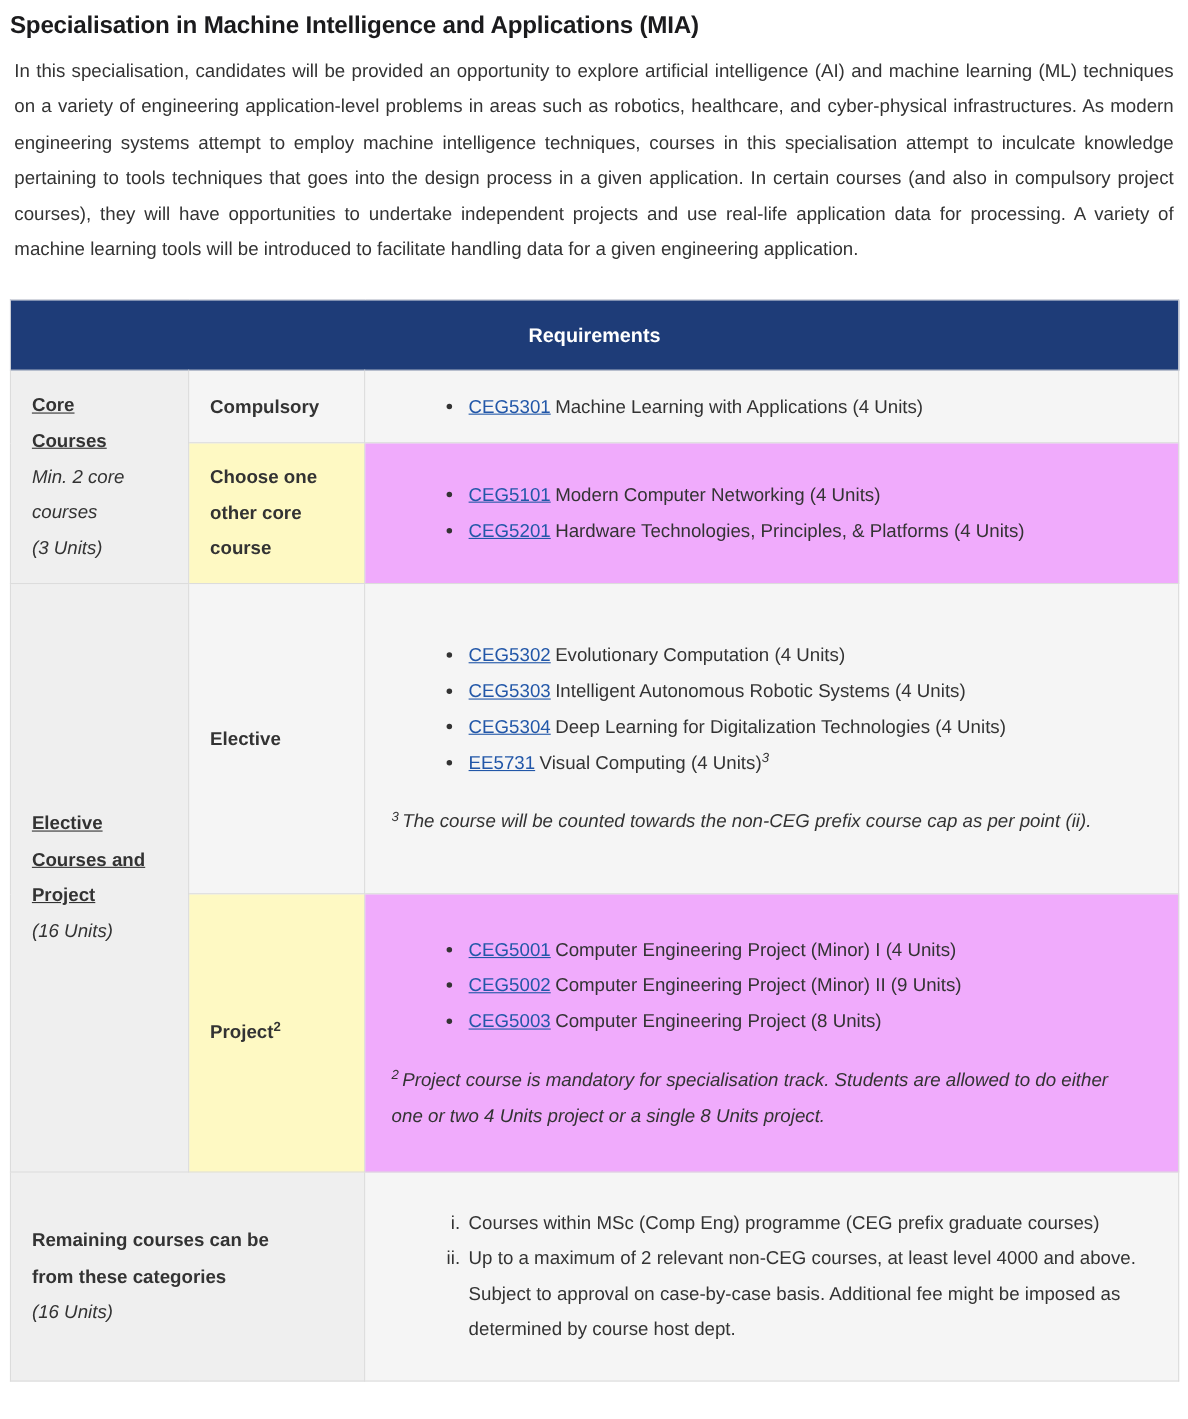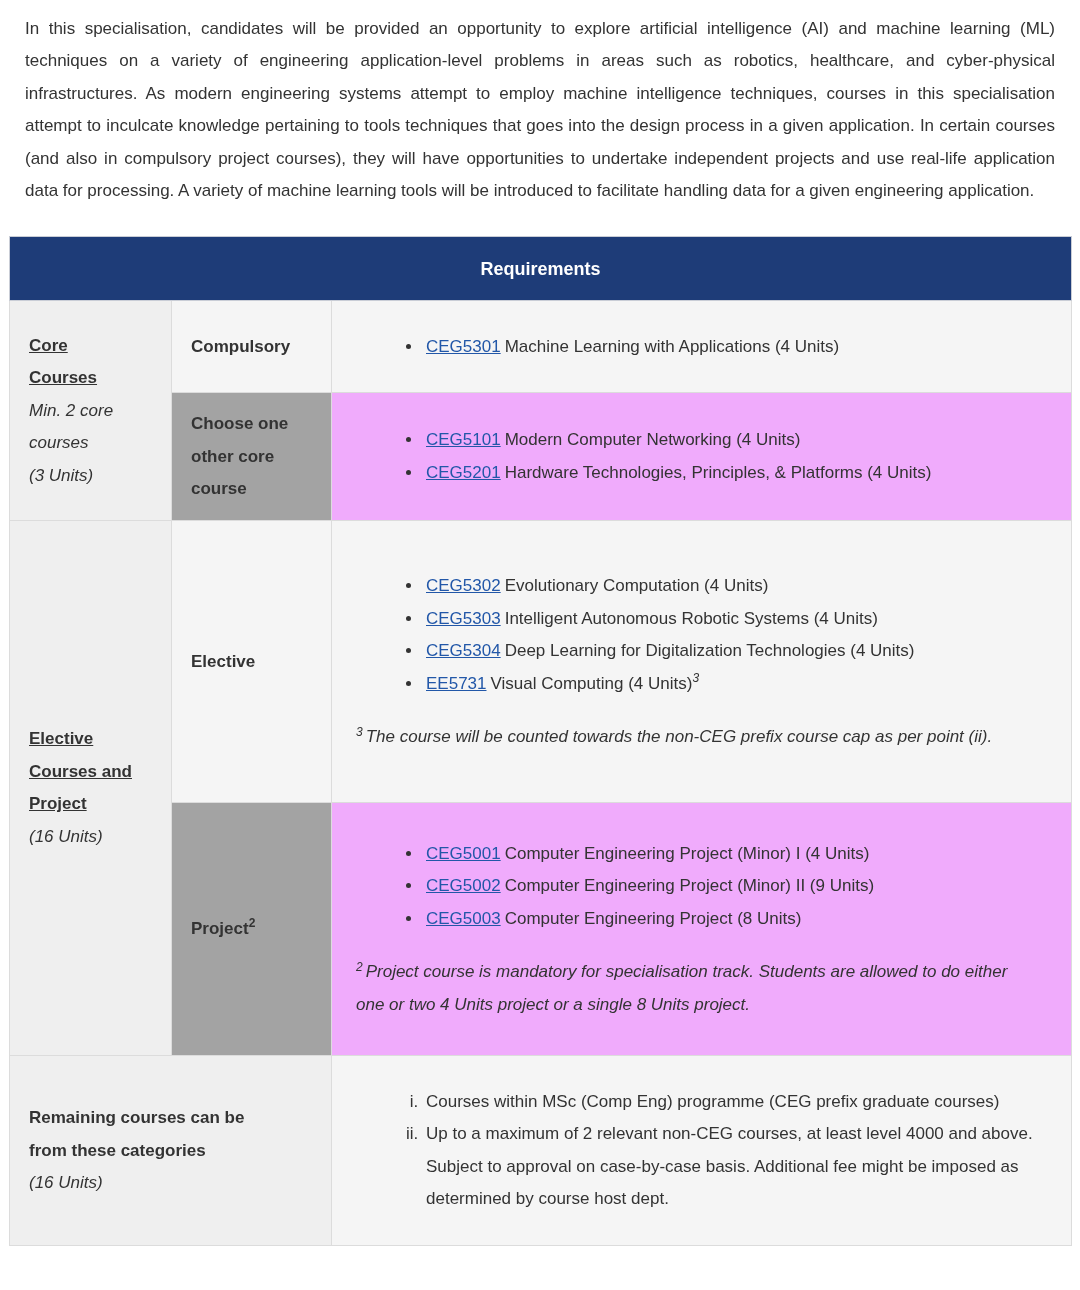--- a/index.html
+++ b/index.html
@@ -6,52 +6,53 @@
     --header-bg:#1e3c78; --header-text:#ffffff; --link:#2257a8;
     --body-text:#333333; --shade-row:#f5f5f5; --shade-label:#efefef; --border:#dcdcdc;
   }
   html,body{margin:0;padding:0;background:#fff;}
   body{width:1080px;height:1290px;overflow:hidden;
        font-family:"Liberation Sans",sans-serif;color:var(--body-text);}
   .page{padding:0 9px;}
   h1{font-size:22px;line-height:27px;font-weight:bold;color:#1b1b1d;
      margin:9px 0 0;letter-spacing:-0.2px;}
   .intro{font-size:17px;line-height:32.4px;text-align:justify;
-         color:#333;margin:13px 16px 29px;}
+         color:#333;margin:13px 4px 29px;}
   table{width:1062px;border-collapse:collapse;table-layout:fixed;}
   th,td{border:1px solid var(--border);font-size:17px;line-height:32.5px;
         vertical-align:middle;}
   thead th{background:var(--header-bg);color:var(--header-text);
            font-size:18px;font-weight:bold;text-align:center;height:61px;
            border-color:#c9cdd6;}
-  tr.r1{height:92px;} tr.r2{height:128px;} tr.r3{height:282px;}
+  tr.r1{height:66px;} tr.r2{height:128px;} tr.r3{height:282px;}
   tr.r4{height:253px;} tr.r5{height:190px;}
   th.group{background:var(--shade-label);text-align:left;font-weight:normal;
            padding:14px 12px 14px 19px;}
   .lbl-line{font-weight:bold;text-decoration:underline;color:#333;}
   .lbl-line-plain{font-weight:bold;color:#333;}
   .note-line{font-style:italic;font-weight:normal;}
-  td.type{font-weight:bold;padding:14px 12px 14px 19px;background:#a3a3a3;}
+  td.type{font-weight:bold;padding:14px 12px 14px 19px;background:#fef9c3;}
   td.content{padding:14px 30px 14px 21px;background:#f0abfc;}
   tr.shaded td.type, tr.shaded td.content{background:var(--shade-row);}
   ul.courses{margin:0;padding-left:47px;list-style:disc;}
   ol.cats{margin:0;padding-left:47px;list-style:lower-roman;}
   li{padding-left:3px;margin-left:23px;}
   a.course-link{color:var(--link);text-decoration:underline;cursor:pointer;}
   .course-title{margin-left:4px;}
   sup{font-size:12px;line-height:0;}
   sup.it{font-style:italic;}
   .footnote{font-style:italic;margin:21px 3px 0;}
   .footnote sup{margin-right:3px;}
 </style>
 </head>
 <body>
 
 <div class="page">
 
+  <h1>Specialisation in Machine Intelligence and Applications (MIA)</h1>
 
   <p class="intro">In this specialisation, candidates will be provided an opportunity to explore artificial intelligence (AI) and machine learning (ML) techniques on a variety of engineering application-level problems in areas such as robotics, healthcare, and cyber-physical infrastructures. As modern engineering systems attempt to employ machine intelligence techniques, courses in this specialisation attempt to inculcate knowledge pertaining to tools techniques that goes into the design process in a given application. In certain courses (and also in compulsory project courses), they will have opportunities to undertake independent projects and use real-life application data for processing. A variety of machine learning tools will be introduced to facilitate handling data for a given engineering application.</p>
 
   <table>
     <colgroup>
         <col style="width:162px">
         <col style="width:160px">
         <col style="width:740px">
       </colgroup>
     <thead>

